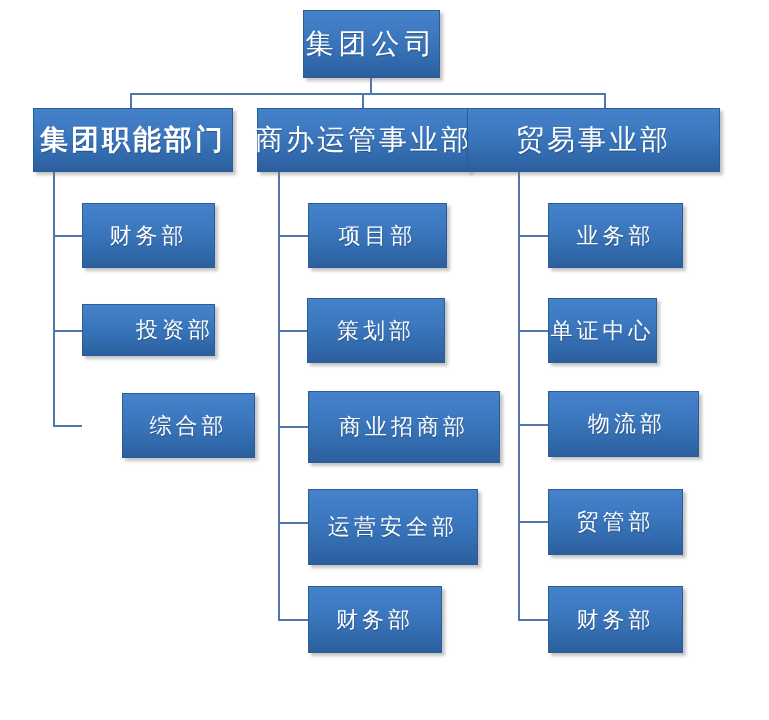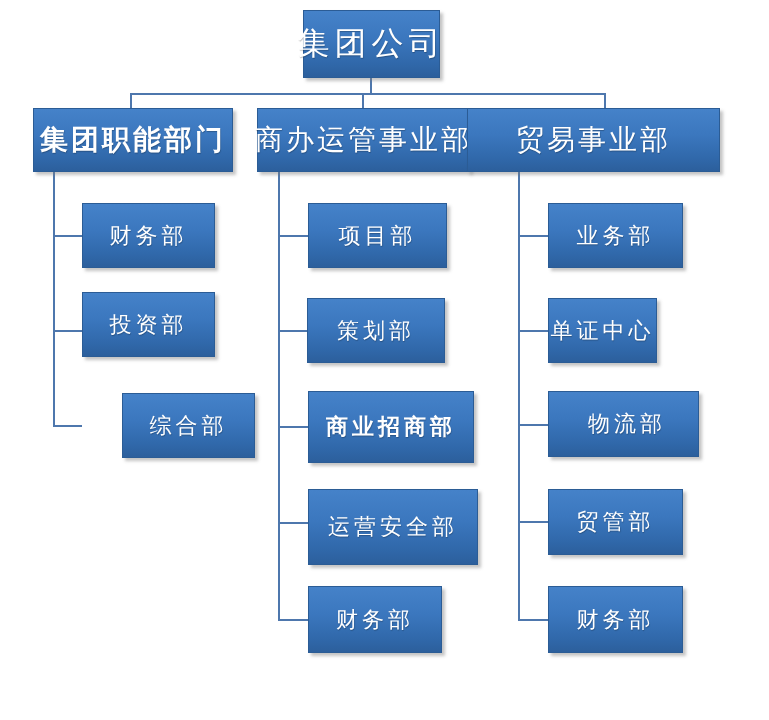--- a/index.html
+++ b/index.html
@@ -14,21 +14,21 @@
     position: absolute;
     box-sizing: border-box;
     display: flex; align-items: center; justify-content: center;
     color: #ffffff;
     background: linear-gradient(180deg, #4582c9 0%, #3b77be 42%, #3068aa 80%, #2c5f9c 100%);
     border: 1px solid #2b5c95;
     box-shadow: 3px 3px 3px rgba(125,125,125,0.45);
     text-shadow: 0.5px 0.5px 1px rgba(0,0,0,0.25);
     white-space: nowrap;
   }
-  .box.root  { font-size: 32px; letter-spacing: 5px; }
+  .box.root  { font-size: 28px; letter-spacing: 5px; }
   .box.hdr   { font-size: 28px; letter-spacing: 3px; }
   .box.child { font-size: 22px; letter-spacing: 4px; }
 
   
   .cv, .ch { position: absolute; background: #4e77ad; }
   .cv { width: 1.5px; }
   .ch { height: 1.5px; }
 </style>
 </head>
 <body>
@@ -70,34 +70,34 @@
   <div class="box hdr" style="left:257px; top:108px; width:213px; height:64px;">
     <span>商办运管事业部</span>
   </div>
   <div class="box hdr" style="left:467px; top:108px; width:253px; height:64px;">
     <span>贸易事业部</span>
   </div>
 
   <div class="box child" style="left:82px; top:203px; width:133px; height:65px;">
     <span>财务部</span>
   </div>
-  <div class="box child" style="left:82px; top:292px; width:133px; height:65px;">
+  <div class="box child" style="left:82px; top:304px; width:133px; height:52px;justify-content:flex-end;">
     <span>投资部</span>
   </div>
   <div class="box child" style="left:82px; top:393px; width:133px; height:65px;margin-left:40px;">
     <span>综合部</span>
   </div>
 
   <div class="box child" style="left:308px; top:203px; width:139px; height:65px;">
     <span>项目部</span>
   </div>
   <div class="box child" style="left:307px; top:298px; width:138px; height:65px;">
     <span>策划部</span>
   </div>
-  <div class="box child" style="left:308px; top:391px; width:166px; height:72px;font-weight:bold;">
+  <div class="box child" style="left:308px; top:391px; width:192px; height:72px;">
     <span>商业招商部</span>
   </div>
   <div class="box child" style="left:308px; top:489px; width:170px; height:76px;">
     <span>运营安全部</span>
   </div>
   <div class="box child" style="left:308px; top:586px; width:134px; height:67px;">
     <span>财务部</span>
   </div>
 
   <div class="box child" style="left:548px; top:203px; width:135px; height:65px;">

